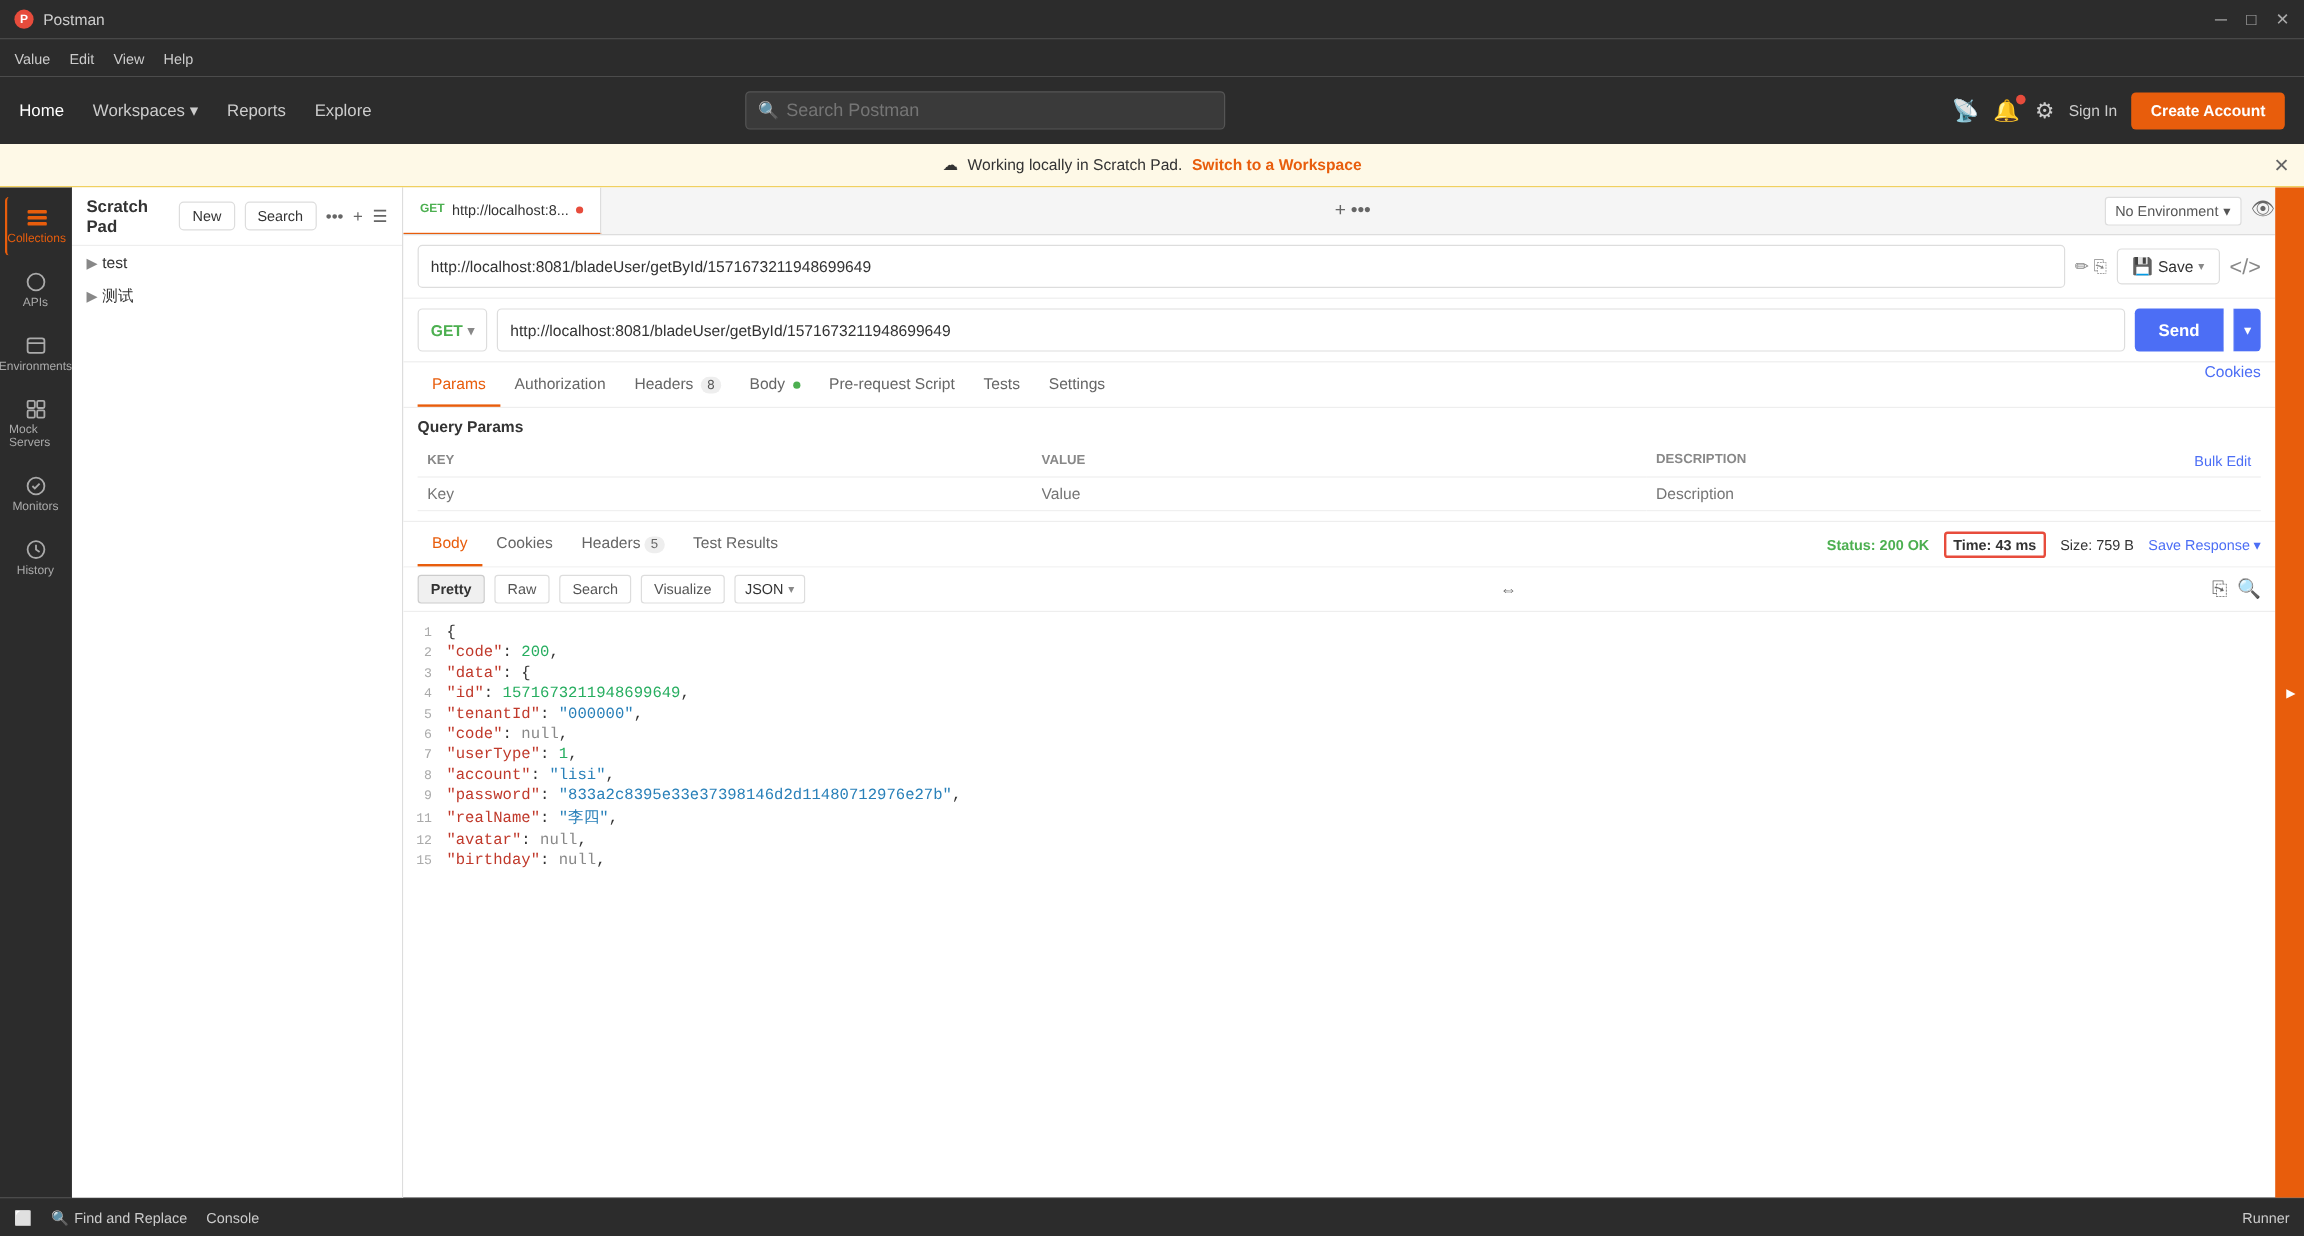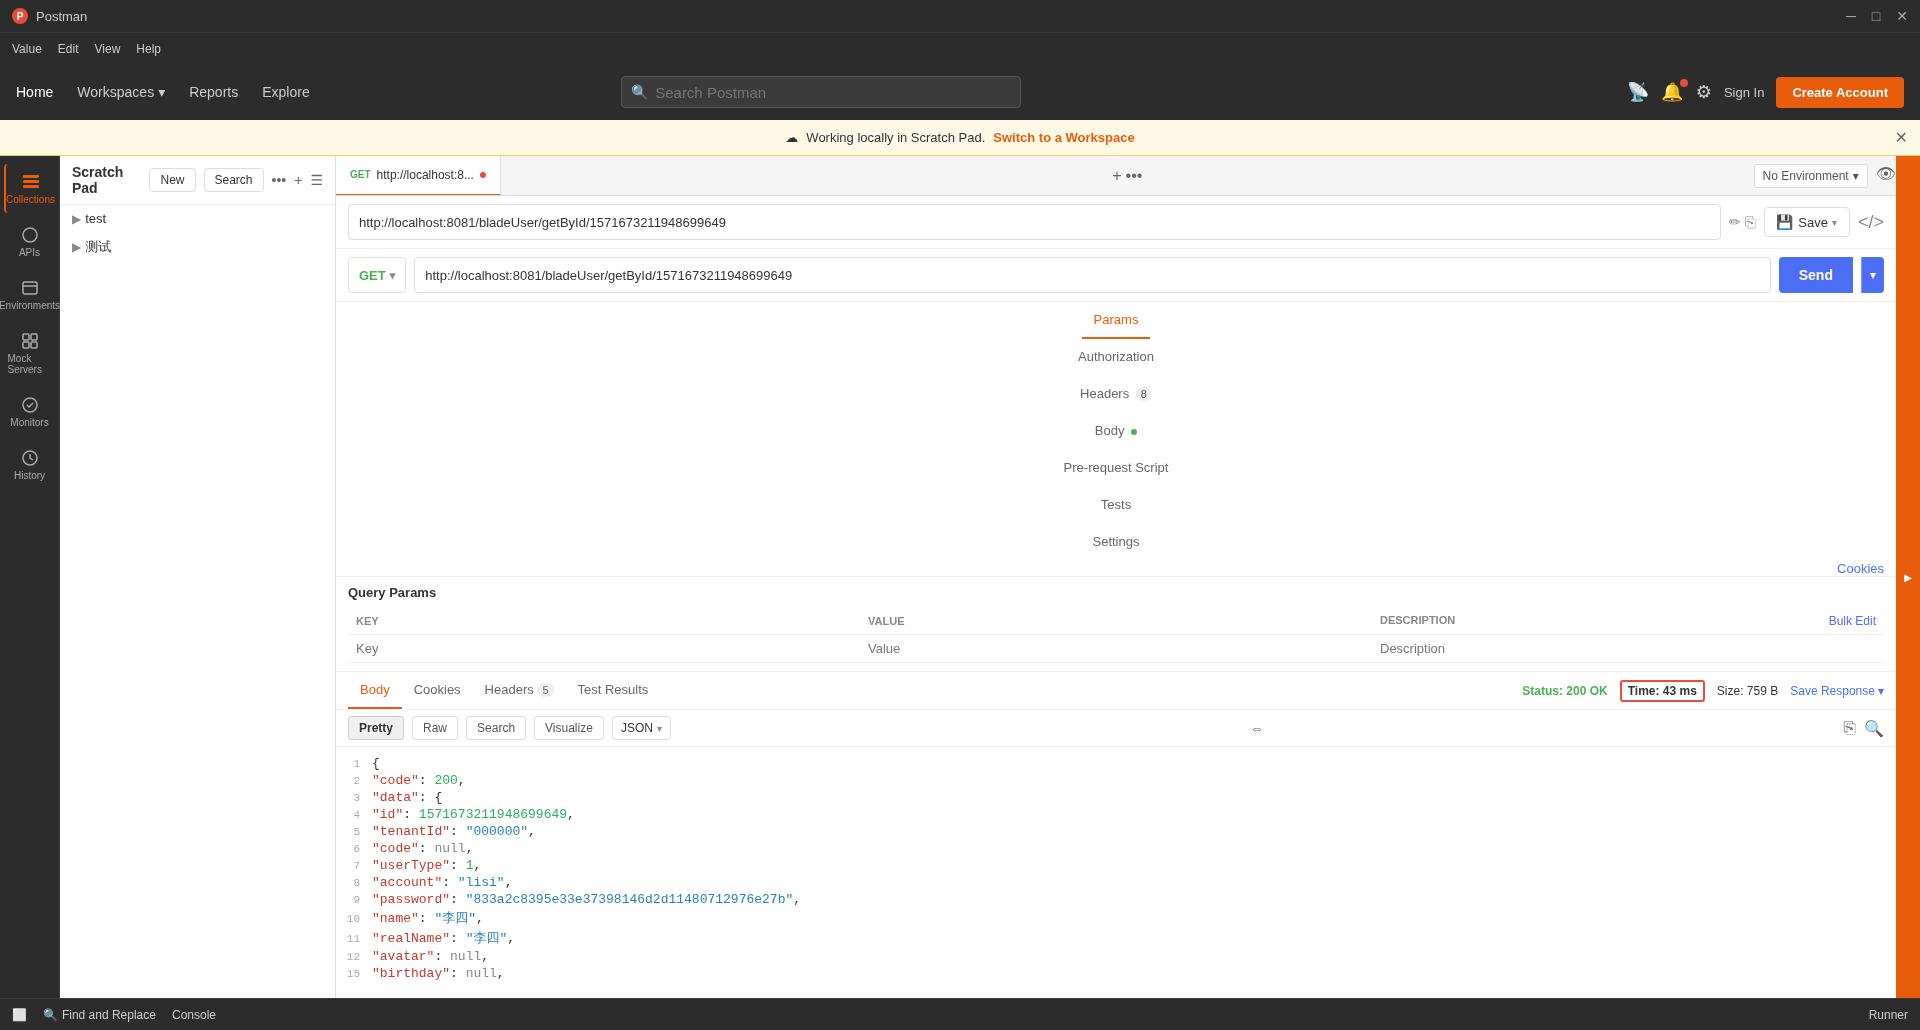--- a/index.html
+++ b/index.html
@@ -77,21 +77,21 @@
 
     
     #send-bar { padding: 8px 12px; display: flex; align-items: center; gap: 8px; border-bottom: 1px solid #eee; }
     .method-select { display: flex; align-items: center; gap: 4px; padding: 0 10px; height: 36px; border: 1px solid #ddd; border-radius: 4px; background: #fff; cursor: pointer; font-size: 13px; color: #4caf50; font-weight: 600; }
     .method-select .arrow { color: #888; font-size: 11px; }
     .url-full-input { flex: 1; height: 36px; border: 1px solid #ddd; border-radius: 4px; padding: 0 10px; font-size: 13px; color: #333; outline: none; }
     .send-btn { background: #4c6ef5; color: white; border: none; border-radius: 4px 0 0 4px; padding: 0 20px; height: 36px; font-size: 14px; font-weight: 600; cursor: pointer; }
     .send-arrow { background: #4c6ef5; color: white; border: none; border-left: 1px solid rgba(255,255,255,0.3); border-radius: 0 4px 4px 0; padding: 0 8px; height: 36px; cursor: pointer; font-size: 12px; }
 
     
-    #req-tabs { display: flex; align-items: center; gap: 0; padding: 0 12px; border-bottom: 1px solid #eee; flex-direction: column; }
+    #req-tabs { display: flex; gap: 0; padding: 0 12px; border-bottom: 1px solid #eee; }
     .req-tab { padding: 10px 12px; font-size: 13px; color: #666; cursor: pointer; border-bottom: 2px solid transparent; }
     .req-tab.active { color: #e85d0c; border-bottom: 2px solid #e85d0c; font-weight: 500; }
     .req-tab .badge { background: #eee; border-radius: 10px; padding: 1px 5px; font-size: 11px; color: #555; margin-left: 3px; }
     .req-tab .green-dot { width: 6px; height: 6px; background: #4caf50; border-radius: 50%; display: inline-block; margin-left: 3px; }
     #req-tabs .cookies-link { margin-left: auto; color: #4c6ef5; font-size: 13px; cursor: pointer; text-decoration: none; }
 
     
     #params-section { padding: 8px 12px; }
     .section-title { font-size: 13px; font-weight: 600; color: #333; margin-bottom: 8px; }
     .params-table { width: 100%; border-collapse: collapse; }
@@ -438,24 +438,20 @@
           </div>
           <div class="code-line">
             <span class="line-num">8</span>
             <span class="code-content"><span class="json-key">"account"</span><span>: </span><span class="json-val-str">"lisi"</span><span>,</span></span>
           </div>
           <div class="code-line">
             <span class="line-num">9</span>
             <span class="code-content"><span class="json-key">"password"</span><span>: </span><span class="json-val-str">"833a2c8395e33e37398146d2d11480712976e27b"</span><span>,</span></span>
           </div>
           <div class="code-line">
-            <span class="line-num">10</span>
-            <span class="code-content"><span class="json-key">"name"</span><span>: </span><span class="json-val-str">"李四"</span><span>,</span></span>
-          </div>
-          <div class="code-line">
             <span class="line-num">11</span>
             <span class="code-content"><span class="json-key">"realName"</span><span>: </span><span class="json-val-str">"李四"</span><span>,</span></span>
           </div>
           <div class="code-line">
             <span class="line-num">12</span>
             <span class="code-content"><span class="json-key">"avatar"</span><span>: </span><span class="json-val-null">null</span><span>,</span></span>
           </div>
           <div class="code-line">
             <span class="line-num">15</span>
             <span class="code-content"><span class="json-key">"birthday"</span><span>: </span><span class="json-val-null">null</span><span>,</span></span>

